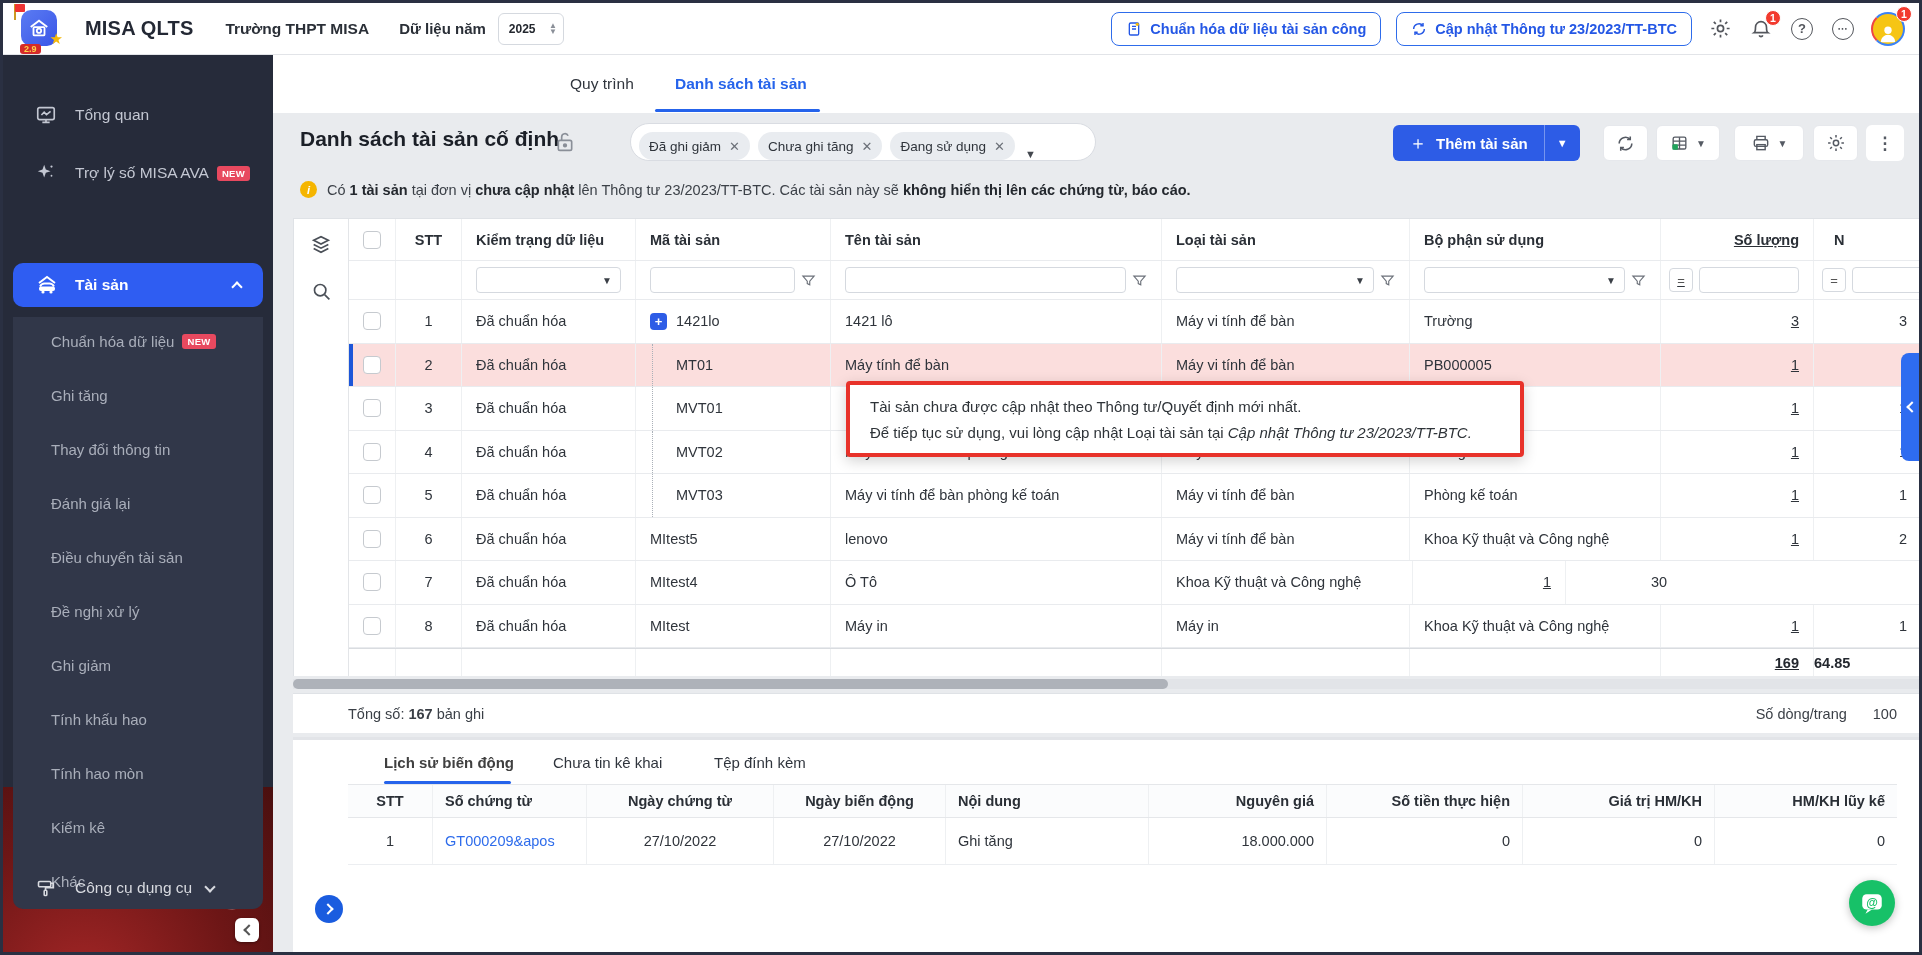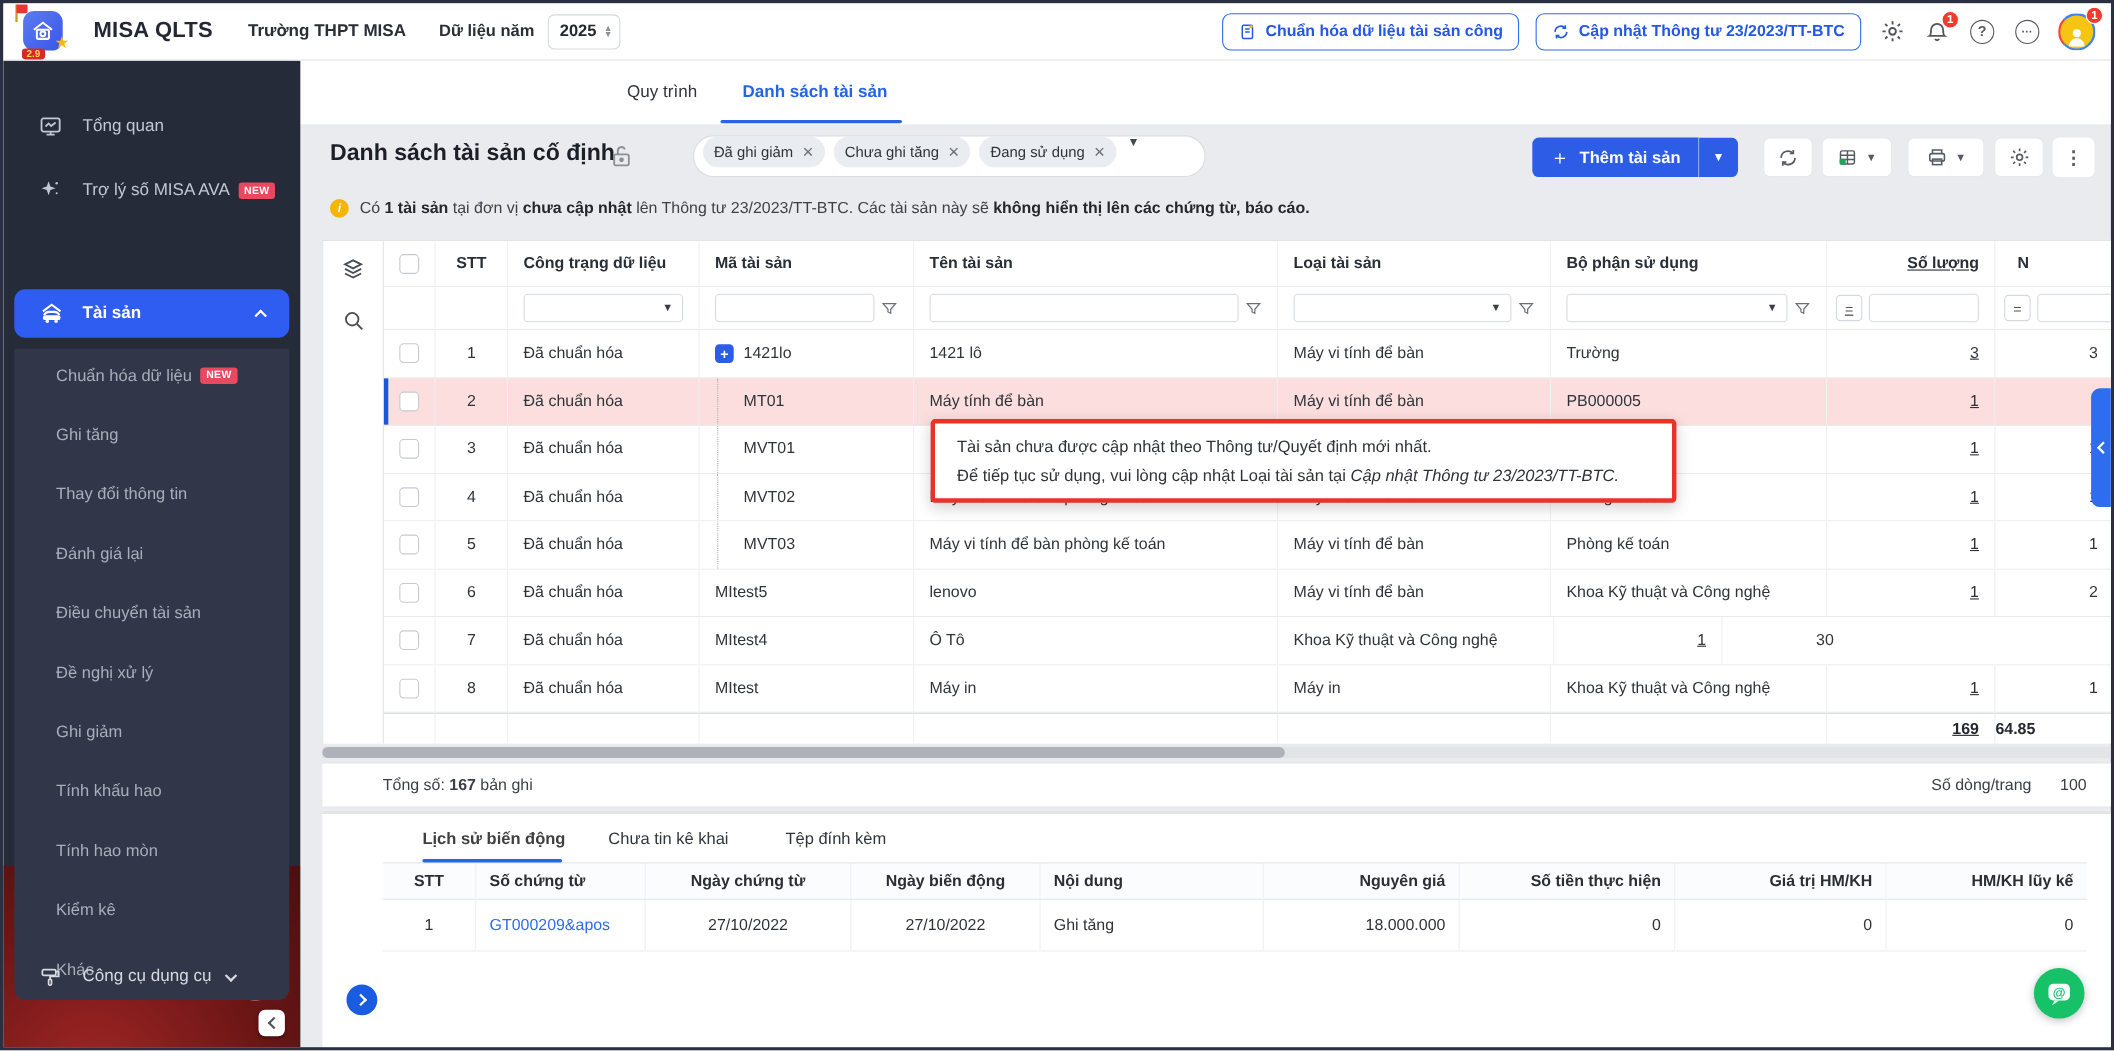--- a/index.html
+++ b/index.html
@@ -16,21 +16,21 @@
   .logo .flag { position:absolute; left:-2px; top:-4px; width:10px; height:8px; background:#e33; border-radius:1px; }
   .logo .flagpole { position:absolute; left:-3px; top:-4px; width:2px; height:16px; background:#c92; }
   .logo .star { position:absolute; right:-4px; bottom:2px; color:#f5b90a; font-size:15px; }
   .logo .ribbon { position:absolute; left:3px; bottom:-4px; background:#d42a2a; color:#ffd24a;
                   font-size:9px; font-weight:bold; padding:0 4px; border-radius:3px; }
   .appname { margin-left:26px; font-size:20px; font-weight:800; color:#232834; letter-spacing:.2px; }
   .orgname { margin-left:32px; font-size:15.5px; font-weight:700; color:#2a2f37; }
   .yearlabel { margin-left:30px; font-size:15px; font-weight:700; color:#2a2f37; }
   .yearbox { margin-left:12px; width:66px; height:32px; border:1px solid #d5d9df; border-radius:6px;
              background:#fff; display:flex; align-items:center; padding:0 6px 0 10px; }
-  .yearbox .yv { font-size:15px; font-weight:700; color:#23272e; flex:1; }
+  .yearbox .yv { font-size:12px; font-weight:700; color:#23272e; flex:1; }
   .spin { display:flex; flex-direction:column; line-height:6px; font-size:8px; color:#8a8f98; }
   .hdr-right { margin-left:auto; display:flex; align-items:center; gap:15px; margin-right:14px; }
   .obtn { height:34px; border:1px solid #2e6ceb; border-radius:8px; background:#fff; color:#2457e5;
           font-size:14.5px; font-weight:700; display:flex; align-items:center; gap:8px; padding:0 14px; cursor:pointer; }
   .hicon { position:relative; width:26px; height:26px; color:#53565c; display:flex; align-items:center; justify-content:center; }
   .circ { width:22px; height:22px; border:1.6px solid #53565c; border-radius:50%;
           display:flex; align-items:center; justify-content:center; font-size:13px; font-weight:700; }
   .badge { position:absolute; top:-6px; right:-7px; min-width:16px; height:16px; background:#f23a2e; color:#fff;
            border-radius:8px; font-size:10.5px; font-weight:700; display:flex; align-items:center; justify-content:center;
            padding:0 4px; border:1.5px solid #fff; }
@@ -71,21 +71,21 @@
   .tabsbar { position:absolute; left:270px; top:52px; right:0; height:58px; background:#fff; z-index:10; }
   .mtab { position:absolute; top:0; height:58px; display:flex; align-items:center; font-size:15.5px; color:#30353d; cursor:pointer; }
   .mtab.t1 { left:297px; }
   .mtab.t2 { left:402px; color:#2563eb; font-weight:700; }
   .mtab-underline { position:absolute; left:382px; top:54px; width:165px; height:3px; background:#2563eb; border-radius:2px; }
 
   
   .page-title { position:absolute; left:297px; top:124px; font-size:21px; font-weight:800; color:#1b1f27; z-index:5; }
   .lock { position:absolute; left:552px; top:128px; color:#8a8f98; z-index:5; }
   .chipbar { position:absolute; left:627px; top:120px; width:466px; height:38px; background:#fff;
-             border:1px solid #d9dce2; border-radius:19px; display:flex; align-items:flex-start; padding:0 10px 0 8px; gap:8px; z-index:5; }
+             border:1px solid #d9dce2; border-radius:19px; display:flex; align-items:flex-end; padding:0 10px 0 8px; gap:8px; z-index:5; }
   .chip { background:#e9ecf0; border-radius:14px; height:28px; display:flex; align-items:center; gap:8px;
           padding:0 10px; font-size:13.5px; color:#2f343b; white-space:nowrap; cursor:pointer; }
   .chip .x { color:#6b7078; font-size:13px; cursor:pointer; }
   .chip-caret { color:#44484f; font-size:11px; margin-left:2px; cursor:pointer; }
 
   .add-btn { position:absolute; left:1390px; top:122px; height:36px; display:flex; z-index:5; cursor:pointer; }
   .add-main { background:#2d5ce6; color:#fff; border-radius:6px 0 0 6px; display:flex; align-items:center;
               gap:9px; padding:0 16px; font-size:15px; font-weight:700; }
   .add-caret { width:36px; background:#2d5ce6; border-left:1px solid rgba(255,255,255,.35); border-radius:0 6px 6px 0;
                color:#fff; display:flex; align-items:center; justify-content:center; font-size:11px; }
@@ -462,21 +462,21 @@
               <path d="M15.5 15.5L21 21"></path>
           </svg>
         </span>
       </div>
 
       <div class="trow thead">
         <div class="w-sel">
             <span class="cb"></span>
           </div>
         <div class="w-stt">STT</div>
-        <div class="w-status">Công trạng dữ liệu</div>
+        <div class="w-status">Kiểm trạng dữ liệu</div>
         <div class="w-code">Mã tài sản</div>
         <div class="w-name">Tên tài sản</div>
         <div class="w-type">Loại tài sản</div>
         <div class="w-dept">Bộ phận sử dụng</div>
         <div class="w-qty">Số lượng</div>
         <div class="w-extra">N</div>
       </div>
 
       <div class="trow tfilter">
         <div class="w-sel"></div>

